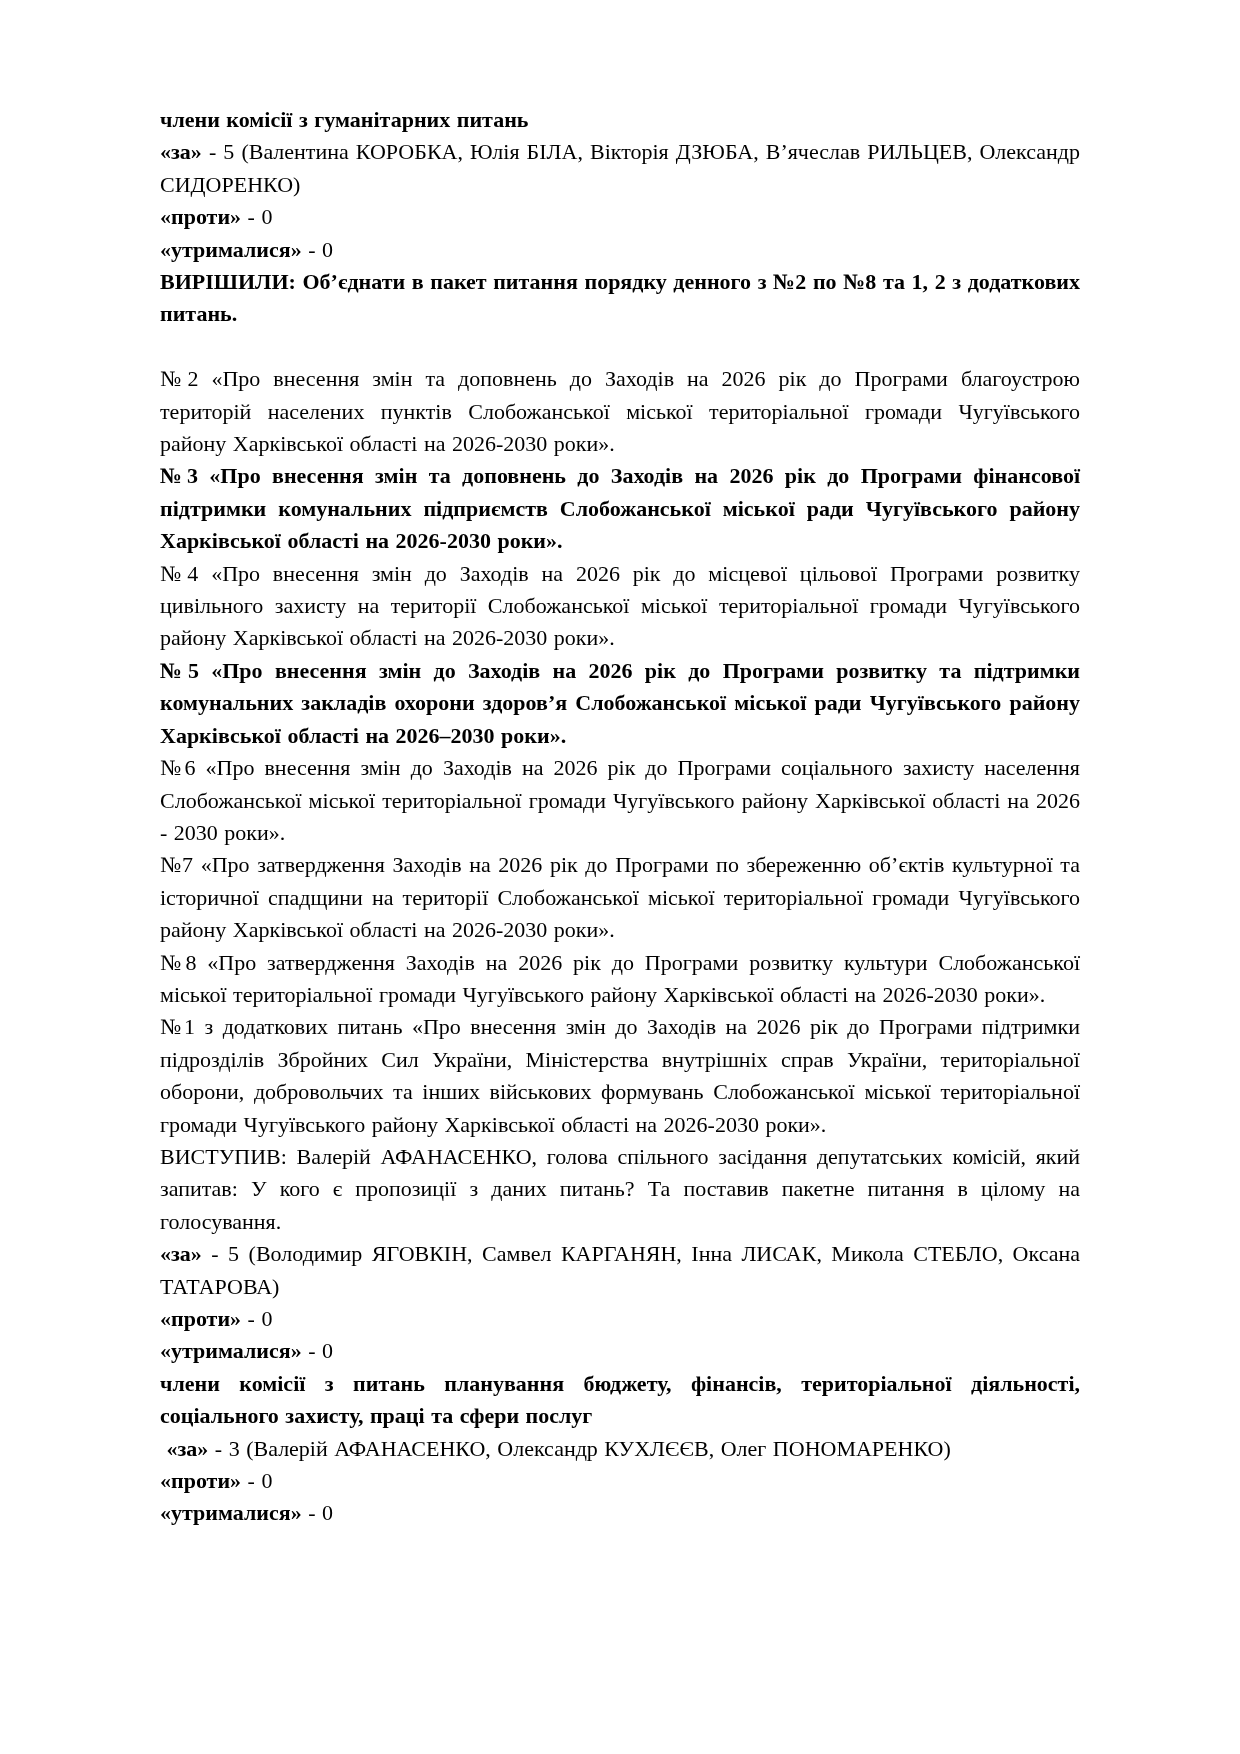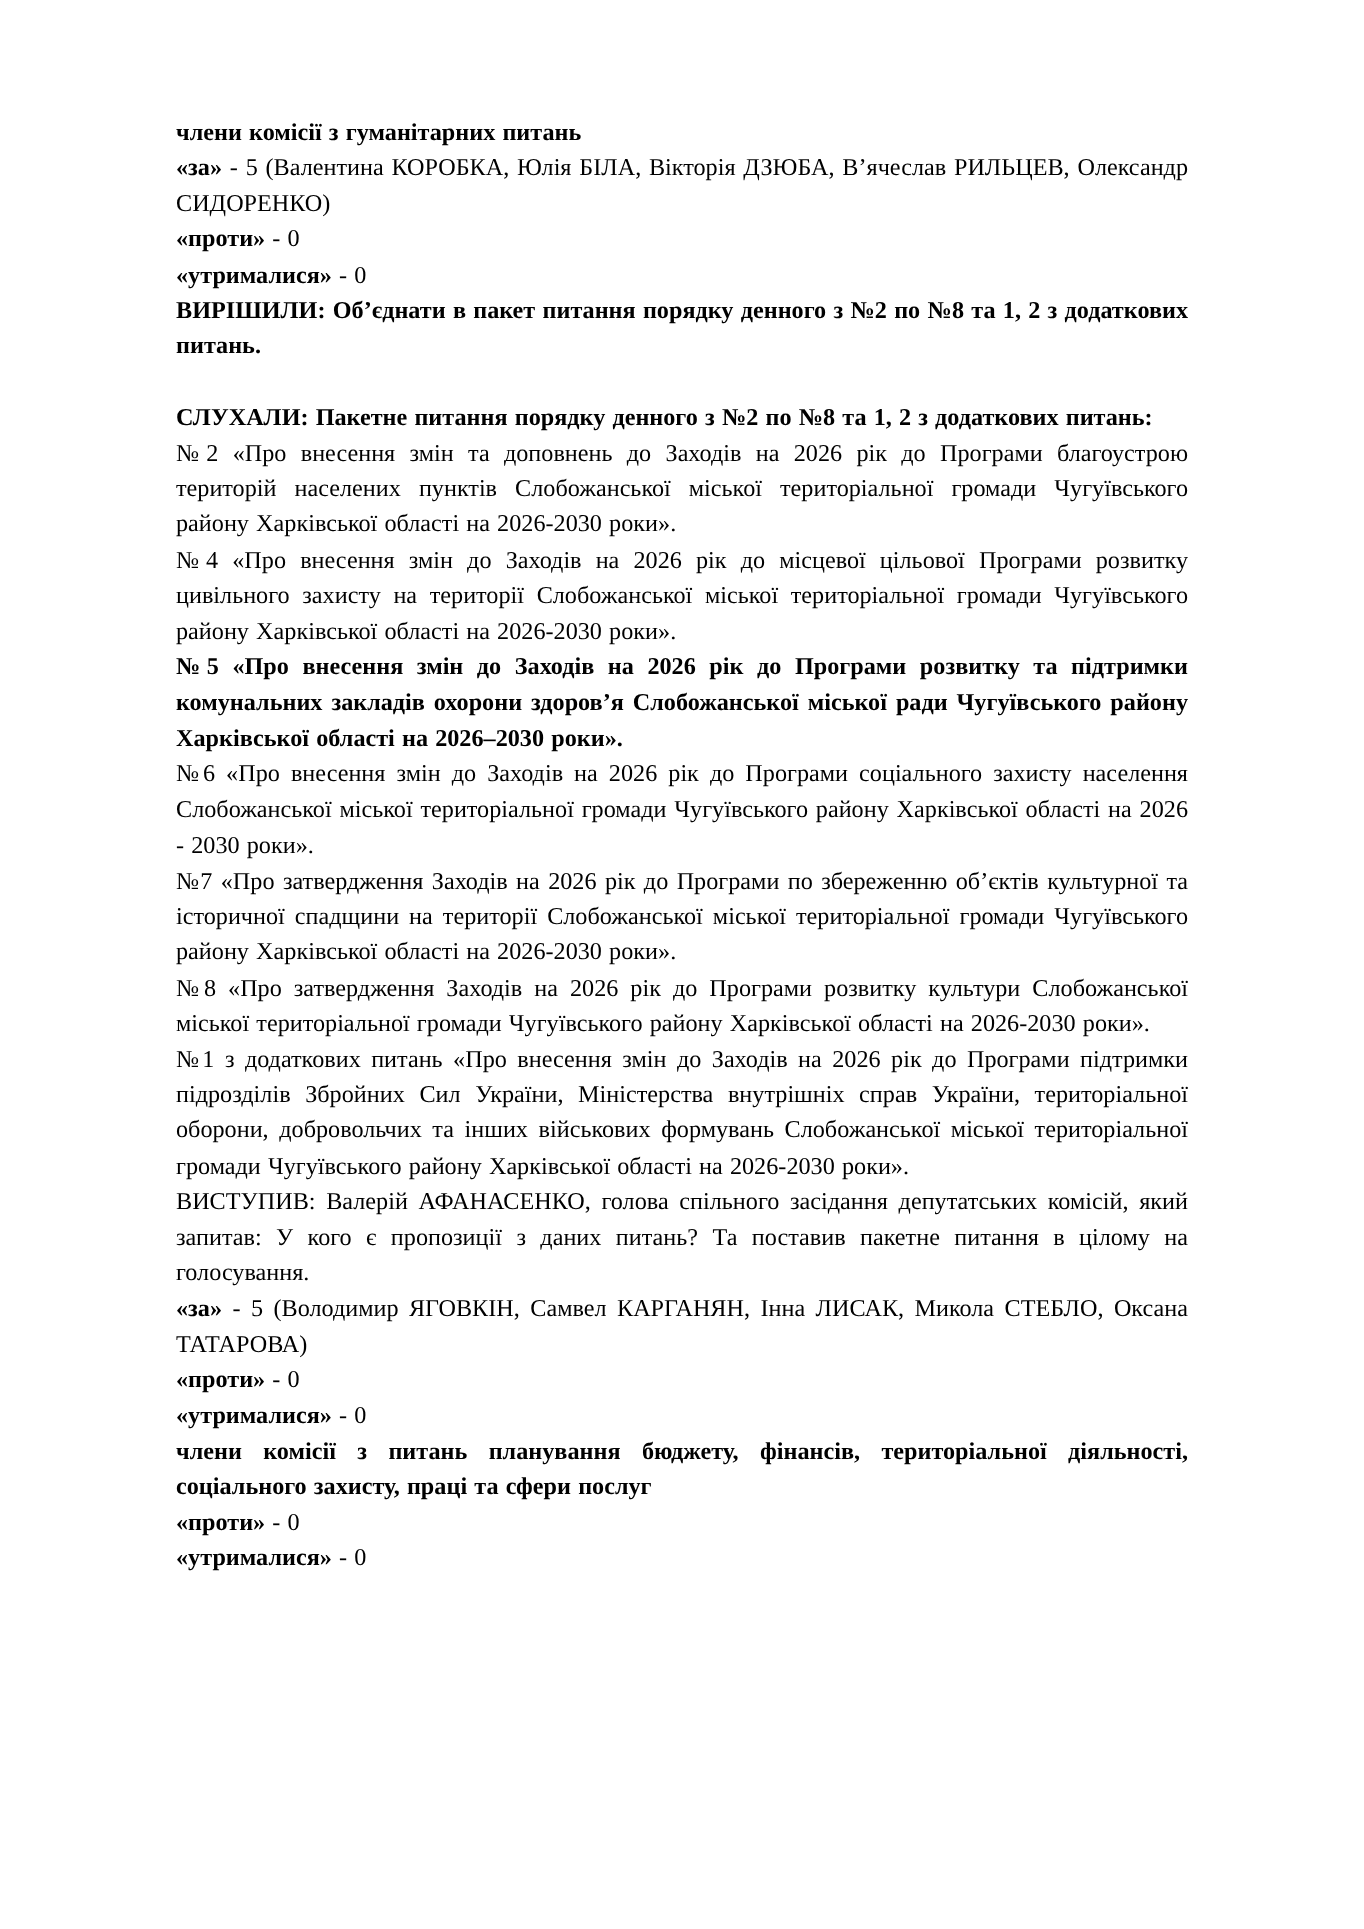--- a/index.html
+++ b/index.html
@@ -42,29 +42,30 @@
 <body>
 
 <div class="page">
   <div>
       <p class="para"><span class="bold">члени комісії з гуманітарних питань</span></p>
       <p class="para"><span class="bold">«за»</span><span> - 5 (Валентина КОРОБКА, Юлія БІЛА, Вікторія ДЗЮБА, В’ячеслав РИЛЬЦЕВ, Олександр СИДОРЕНКО)</span></p>
       <p class="para"><span class="bold">«проти»</span><span> - 0</span></p>
       <p class="para"><span class="bold">«утрималися»</span><span> - 0</span></p>
       <p class="para"><span class="bold">ВИРІШИЛИ: Об’єднати в пакет питання порядку денного з №2 по №8 та 1, 2  з додаткових питань.</span></p>
       <p class="para blank single"></p>
-      <p class="para"><span class="bold">СЛУХАЛИ: Пакетне питання порядку денного з №2 по №8 та 1, 2 з додаткових питань:</span></p>
       <p class="para"><span>№2 «Про внесення змін та доповнень до Заходів на 2026 рік до  Програми благоустрою територій населених пунктів Слобожанської міської територіальної громади Чугуївського району Харківської області на 2026-2030 роки».</span></p>
+      <p class="para"><span class="bold">№3 «Про внесення змін та доповнень до  Заходів на 2026 рік до Програми фінансової підтримки комунальних підприємств Слобожанської міської ради Чугуївського району Харківської області на 2026-2030 роки».</span></p>
       <p class="para"><span>№4 «Про внесення змін до Заходів на 2026 рік до місцевої цільової Програми розвитку цивільного захисту на території Слобожанської міської територіальної громади Чугуївського району Харківської області на 2026-2030 роки».</span></p>
       <p class="para"><span class="bold">№5 «Про внесення змін до Заходів на 2026 рік до Програми розвитку та підтримки комунальних закладів охорони здоров’я Слобожанської міської ради Чугуївського району Харківської області на 2026–2030 роки».</span></p>
       <p class="para"><span>№6 «Про внесення змін до Заходів на 2026 рік до Програми соціального захисту населення Слобожанської міської територіальної громади Чугуївського району Харківської області на 2026 - 2030 роки».</span></p>
       <p class="para"><span>№7 «Про затвердження Заходів на 2026 рік до Програми по збереженню об’єктів культурної та історичної спадщини на території Слобожанської  міської територіальної громади Чугуївського району Харківської області на 2026-2030 роки».</span></p>
       <p class="para"><span>№8 «Про затвердження Заходів на 2026 рік до Програми розвитку культури Слобожанської міської територіальної громади Чугуївського району Харківської області на 2026-2030 роки».</span></p>
       <p class="para"><span>№1 з додаткових питань «Про внесення змін до Заходів на 2026 рік до Програми підтримки підрозділів Збройних Сил України, Міністерства внутрішніх справ України, територіальної оборони, добровольчих та інших військових формувань   Слобожанської міської територіальної громади Чугуївського району Харківської області на 2026-2030 роки».</span></p>
       <p class="para"><span>ВИСТУПИВ: Валерій АФАНАСЕНКО, голова спільного засідання депутатських комісій, який запитав: У кого є пропозиції з даних питань? Та поставив пакетне питання в цілому на голосування.</span></p>
       <p class="para"><span class="bold">«за»</span><span> - 5 (Володимир ЯГОВКІН, Самвел КАРГАНЯН, Інна ЛИСАК, Микола СТЕБЛО, Оксана ТАТАРОВА)</span></p>
       <p class="para"><span class="bold">«проти»</span><span> - 0</span></p>
       <p class="para"><span class="bold">«утрималися»</span><span> - 0</span></p>
       <p class="para"><span class="bold">члени комісії з питань планування бюджету, фінансів, територіальної діяльності, соціального захисту, праці та сфери послуг</span></p>
+      <p class="para"><span>&nbsp;</span><span class="bold">«за»</span><span> - 3 (Валерій АФАНАСЕНКО, Олександр КУХЛЄЄВ, Олег ПОНОМАРЕНКО)</span></p>
       <p class="para"><span class="bold">«проти»</span><span> - 0</span></p>
       <p class="para"><span class="bold">«утрималися»</span><span> - 0</span></p>
     </div>
 </div>
 
 </body></html>

